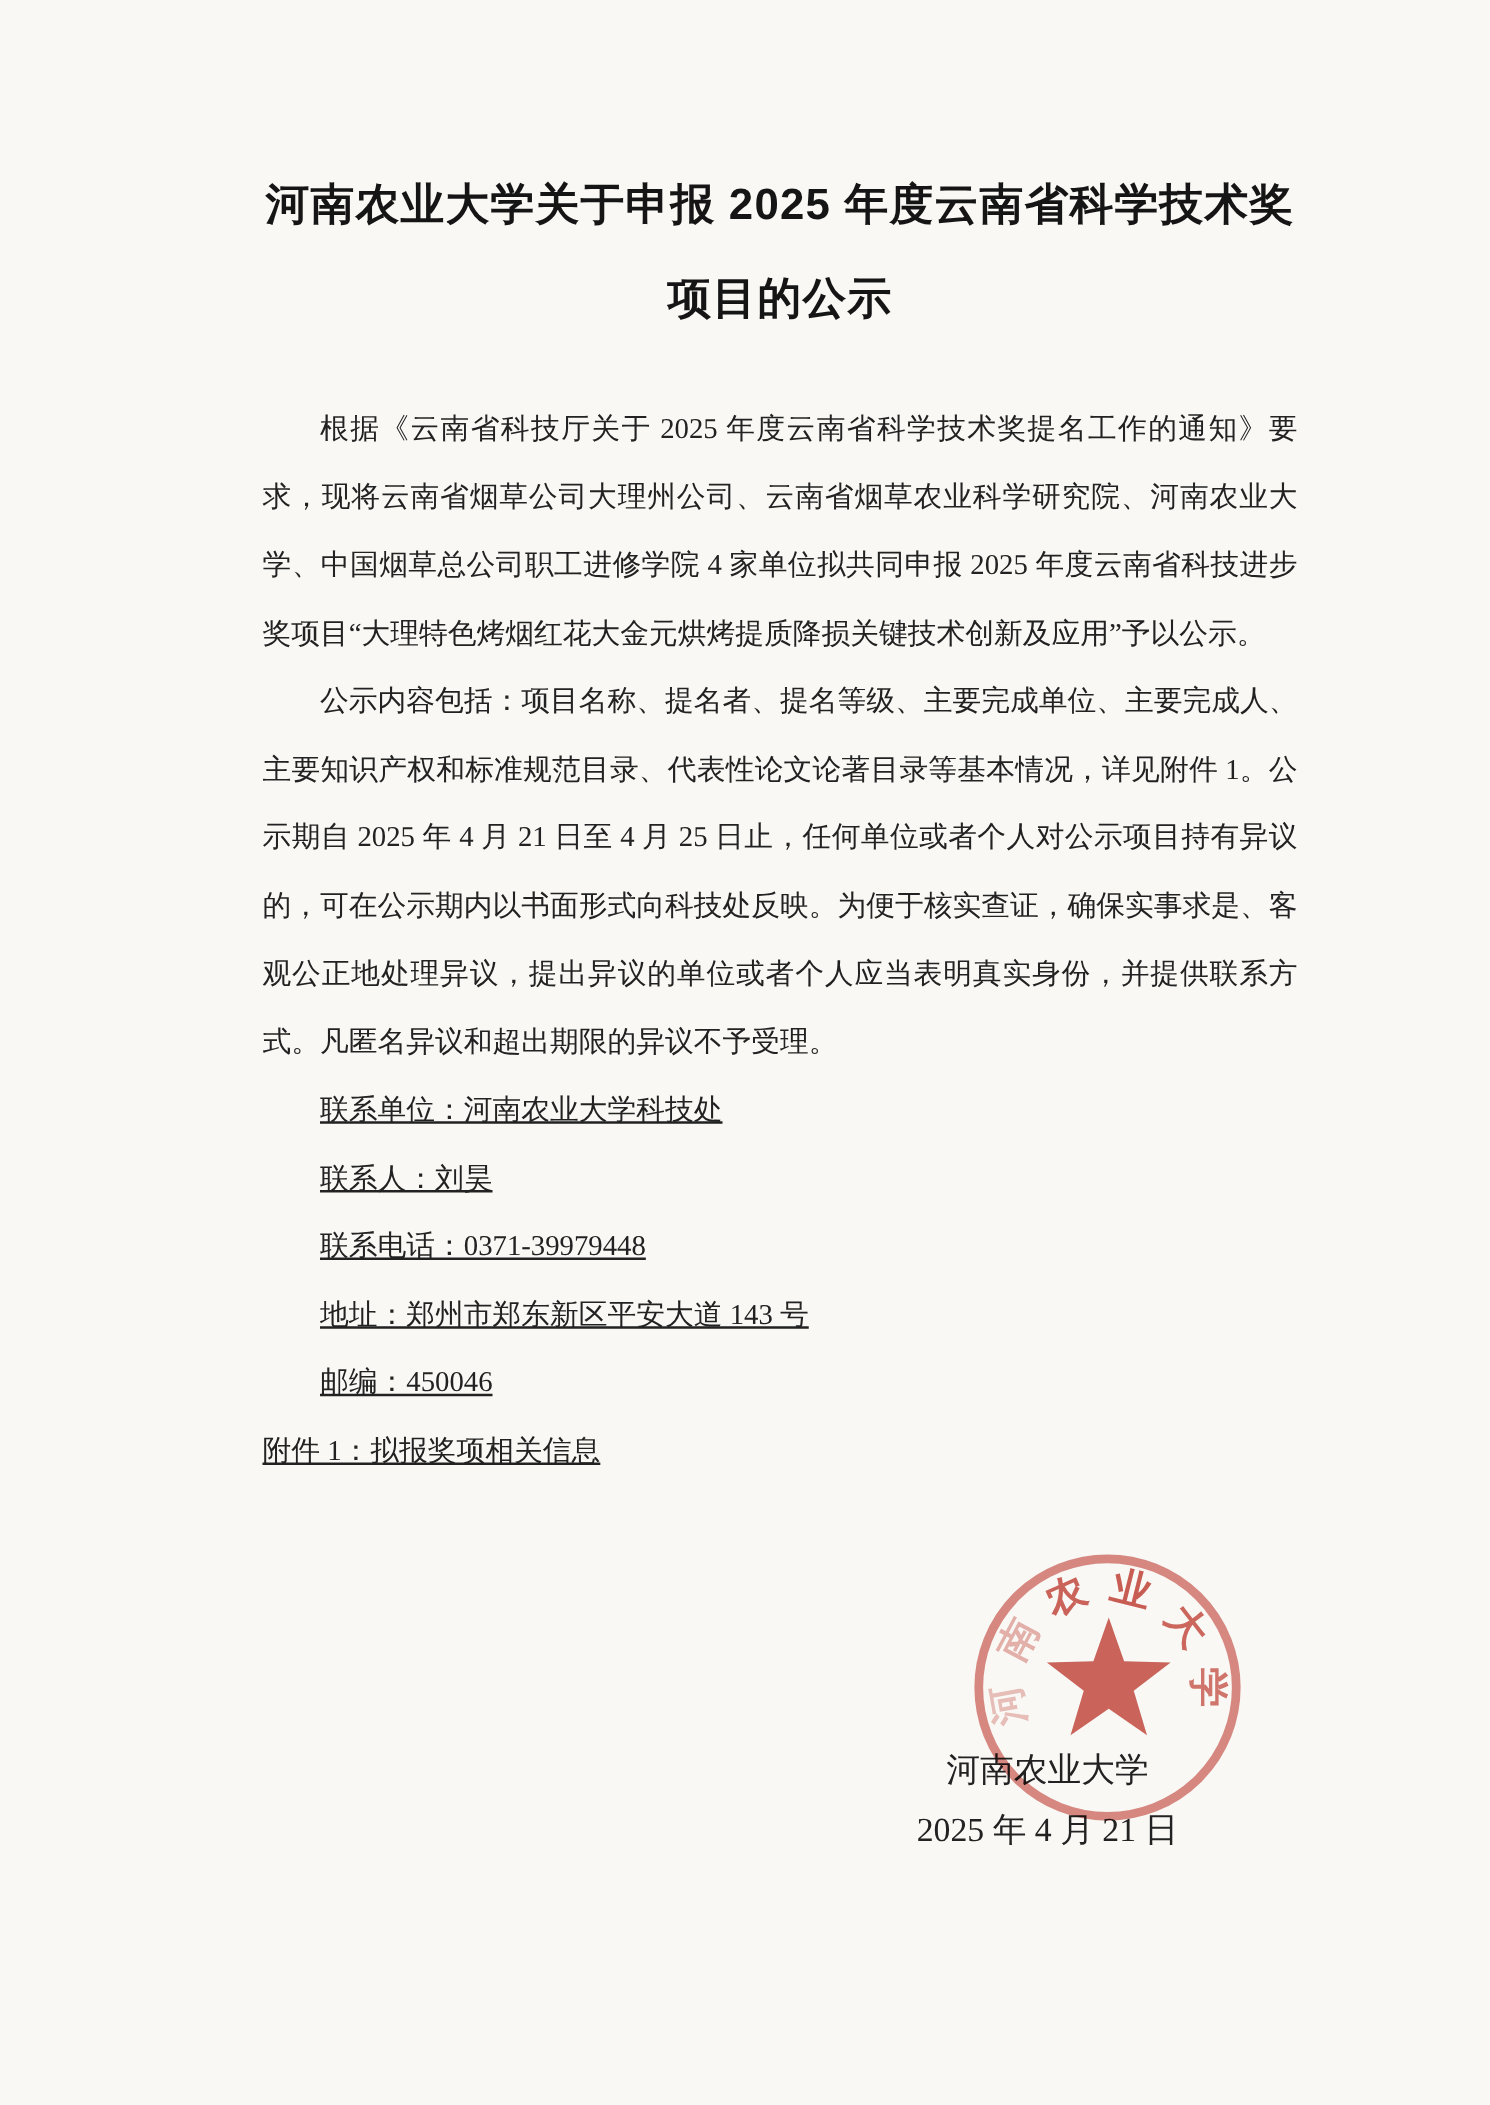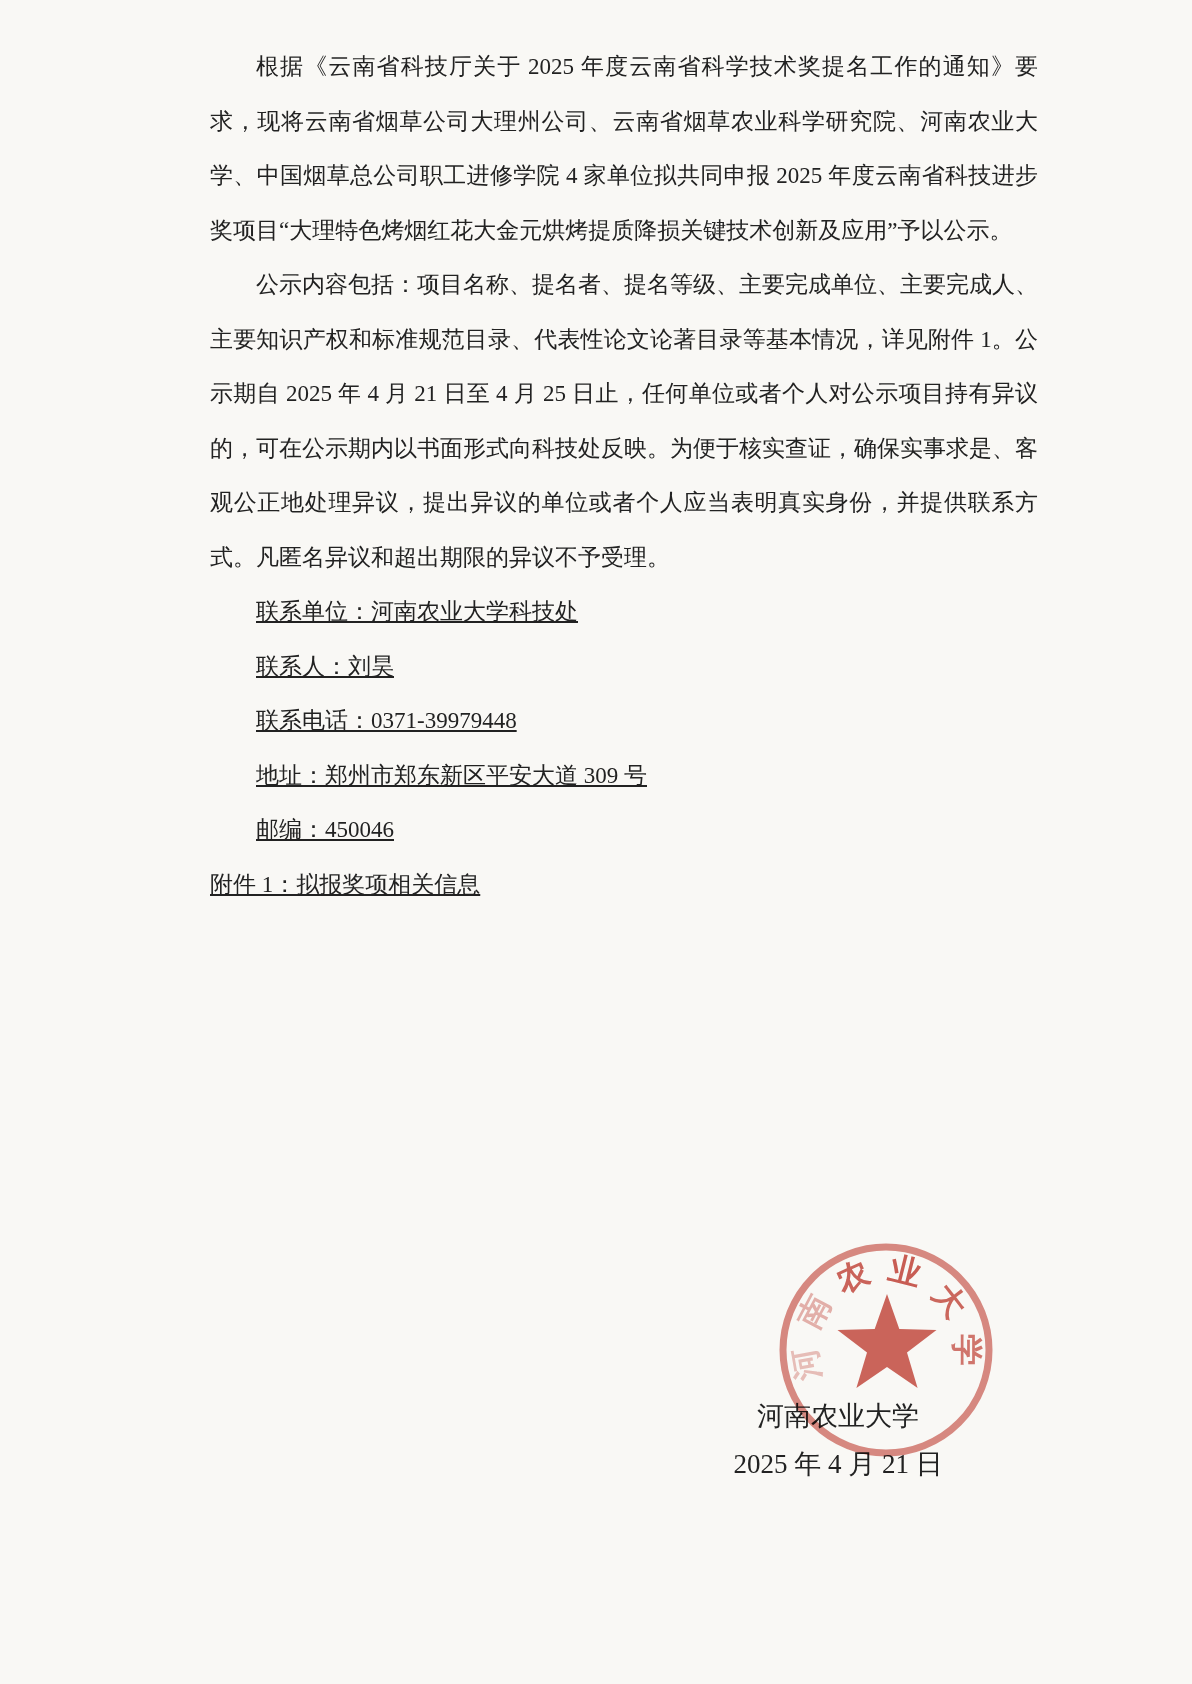--- a/index.html
+++ b/index.html
@@ -71,29 +71,33 @@
   .sc1{left:36px; top:69px;  transform:translate(-50%,-50%) rotate(-62deg);  opacity:.40;}
   .sc2{left:74px; top:34px;  transform:translate(-50%,-50%) rotate(-24deg);  opacity:.82;}
   .sc3{left:126px;top:29px;  transform:translate(-50%,-50%) rotate(14deg);   opacity:.85;}
   .sc4{left:170px;top:58px;  transform:translate(-50%,-50%) rotate(52deg);   opacity:.80;}
   .sc5{left:187px;top:107px; transform:translate(-50%,-50%) rotate(90deg);   opacity:.72;}
 </style>
 </head>
 <body>
 
 <div class="content">
+  <div class="doc-title">
+    <div>河南农业大学关于申报 2025 年度云南省科学技术奖</div>
+    <div>项目的公示</div>
+  </div>
 
   <div class="body-text">
     <p class="para">根据《云南省科技厅关于 2025 年度云南省科学技术奖提名工作的通知》要求，现将云南省烟草公司大理州公司、云南省烟草农业科学研究院、河南农业大学、中国烟草总公司职工进修学院 4 家单位拟共同申报 2025 年度云南省科技进步奖项目“大理特色烤烟红花大金元烘烤提质降损关键技术创新及应用”予以公示。</p>
     <p class="para">公示内容包括：项目名称、提名者、提名等级、主要完成单位、主要完成人、主要知识产权和标准规范目录、代表性论文论著目录等基本情况，详见附件 1。公示期自 2025 年 4 月 21 日至 4 月 25 日止，任何单位或者个人对公示项目持有异议的，可在公示期内以书面形式向科技处反映。为便于核实查证，确保实事求是、客观公正地处理异议，提出异议的单位或者个人应当表明真实身份，并提供联系方式。凡匿名异议和超出期限的异议不予受理。</p>
 
     <p class="contact-line">联系单位：河南农业大学科技处</p>
     <p class="contact-line">联系人：刘昊</p>
     <p class="contact-line">联系电话：0371-39979448</p>
-    <p class="contact-line">地址：郑州市郑东新区平安大道 309 号</p>
+    <p class="contact-line">地址：郑州市郑东新区平安大道 143 号</p>
     <p class="contact-line">邮编：450046</p>
 
     <p class="attachment-line">附件 1：拟报奖项相关信息</p>
   </div>
 </div>
 
 <div class="signature">
   <div>河南农业大学</div>
   <div>2025 年 4 月 21 日</div>
 </div>

